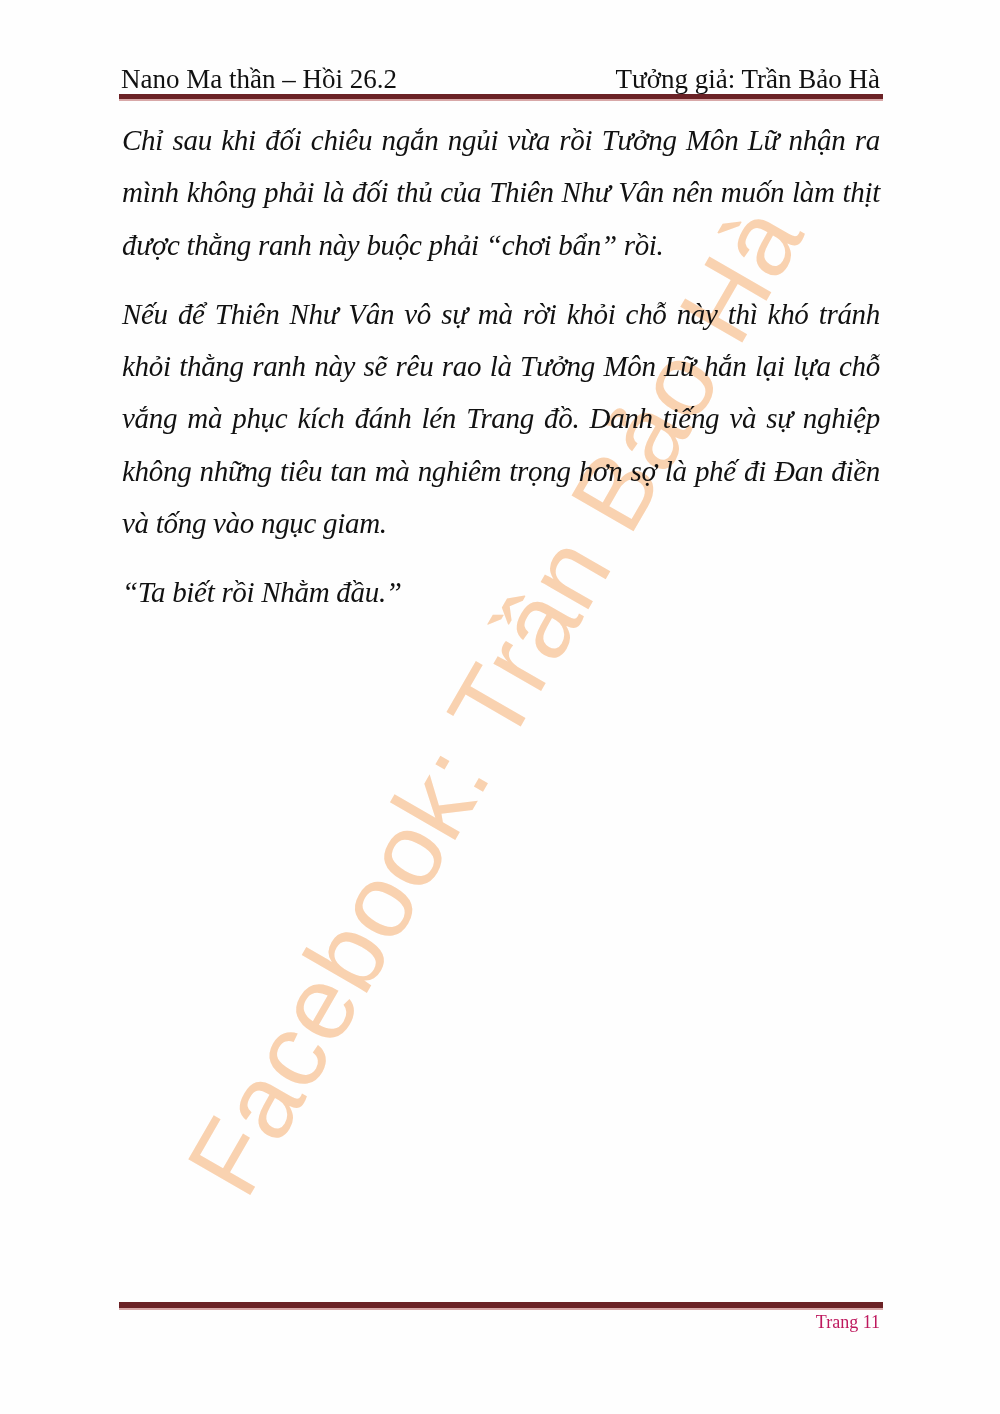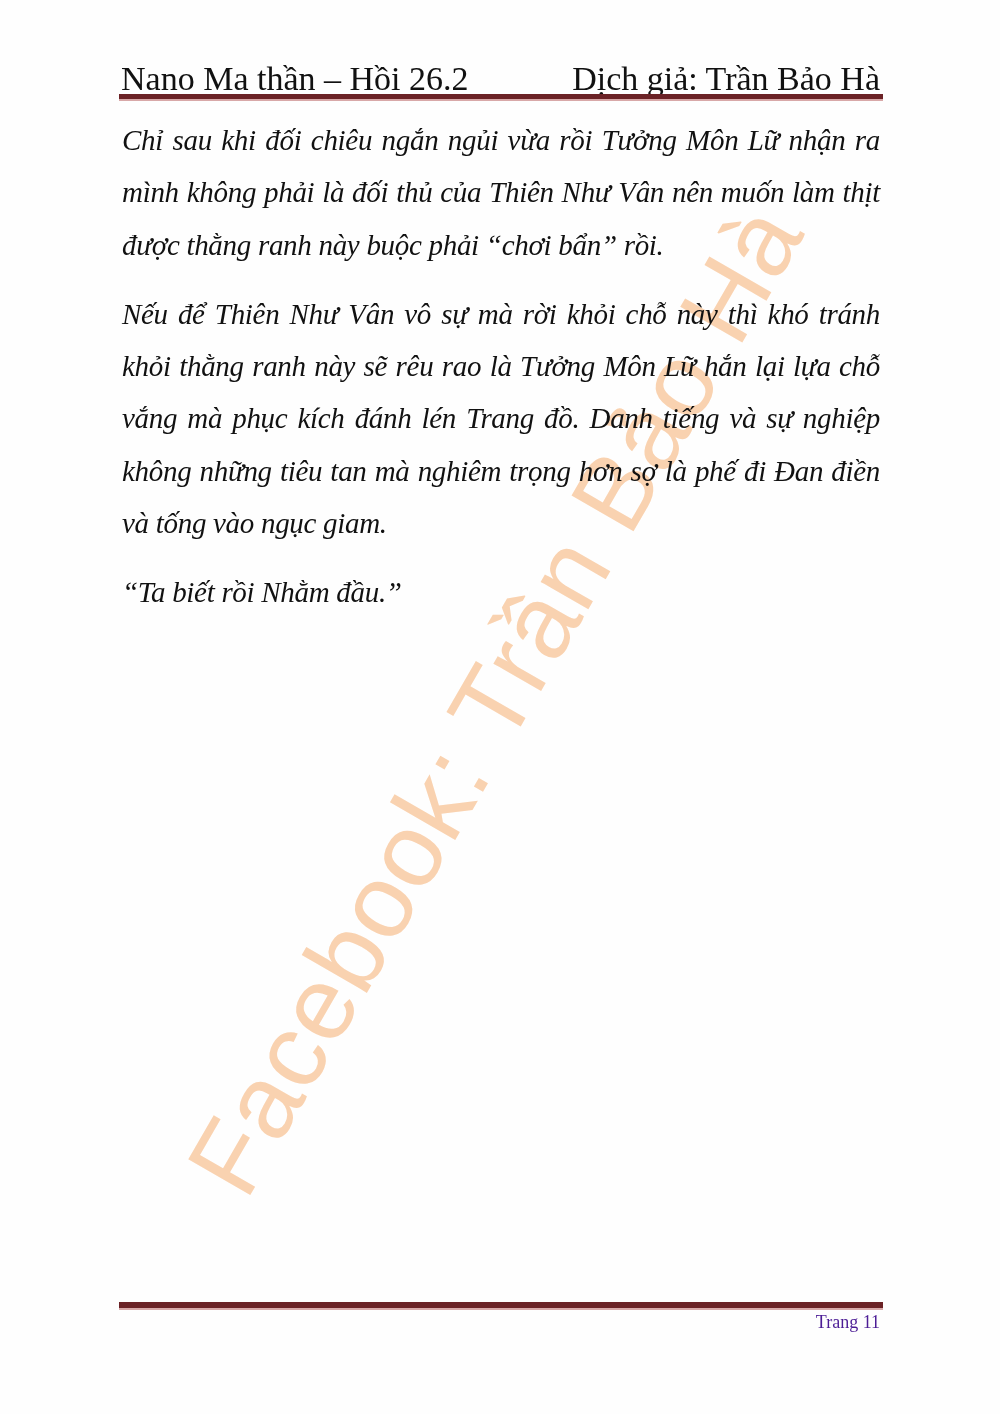--- a/index.html
+++ b/index.html
@@ -3,53 +3,53 @@
 <meta charset="utf-8">
 <style>
   html, body { margin: 0; padding: 0; }
   body {
     width: 1000px; height: 1414px; background: #fefefe; position: relative; overflow: hidden;
     font-family: "Liberation Serif", "DejaVu Serif", serif; color: #111;
   }
   .header {
     position: absolute; left: 121px; top: 58px; width: 759px; height: 36px;
     display: flex; justify-content: space-between; align-items: flex-end;
-    font-size: 34px; line-height: 30px; color: #111;
+    font-size: 27px; line-height: 30px; color: #111;
   }
   .rule {
     position: absolute; left: 119px; width: 764px; height: 5px; background: #6b2226;
     box-shadow: 0 2px 0 #d8a8a8;
   }
   .rule.top { top: 94px; }
   .rule.bottom { top: 1302px; height: 6px; }
   .content {
     position: absolute; left: 122px; top: 114px; width: 758px; font-style: italic;
   }
   .content p {
     margin: 0 0 17px 0; font-size: 29px; line-height: 52.3px;
     text-align: justify; text-align-last: left; letter-spacing: -0.3px;
     position: relative; z-index: 2;
   }
   .footer {
-    position: absolute; right: 120px; top: 1312px; font-size: 18px; color: #4c1d95;
+    position: absolute; right: 120px; top: 1312px; font-size: 18px; color: #be185d;
   }
   .watermark {
     position: absolute; left: 495px; top: 700px; z-index: 1;
     transform: translate(-50%, -50%) rotate(-60deg);
     white-space: nowrap; font-family: "Liberation Sans", "DejaVu Sans", sans-serif;
     font-size: 104px; color: #f9cba3; opacity: 0.85; letter-spacing: 1px;
     pointer-events: none;
   }
 </style>
 </head>
 <body>
 
 <div class="header">
   <span>Nano Ma thần – Hồi 26.2</span>
-  <span>Dịch giả: Trần Bảo Hà</span>
+  <span>Tưởng giả: Trần Bảo Hà</span>
 </div>
 <div class="rule top"></div>
 
 <div class="watermark">Facebook: Trần Bảo Hà</div>
 
 <div class="content">
   <p>Chỉ sau khi đối chiêu ngắn ngủi vừa rồi Tưởng Môn Lữ nhận ra mình không phải là đối thủ của Thiên Như Vân nên muốn làm thịt được thằng ranh này buộc phải “chơi bẩn” rồi.</p>
   <p>Nếu để Thiên Như Vân vô sự mà rời khỏi chỗ này thì khó tránh khỏi thằng ranh này sẽ rêu rao là Tưởng Môn Lữ hắn lại lựa chỗ vắng mà phục kích đánh lén Trang đồ. Danh tiếng và sự nghiệp không những tiêu tan mà nghiêm trọng hơn sợ là phế đi Đan điền và tống vào ngục giam.</p>
   <p>“Ta biết rồi Nhằm đầu.”</p>
 </div>

